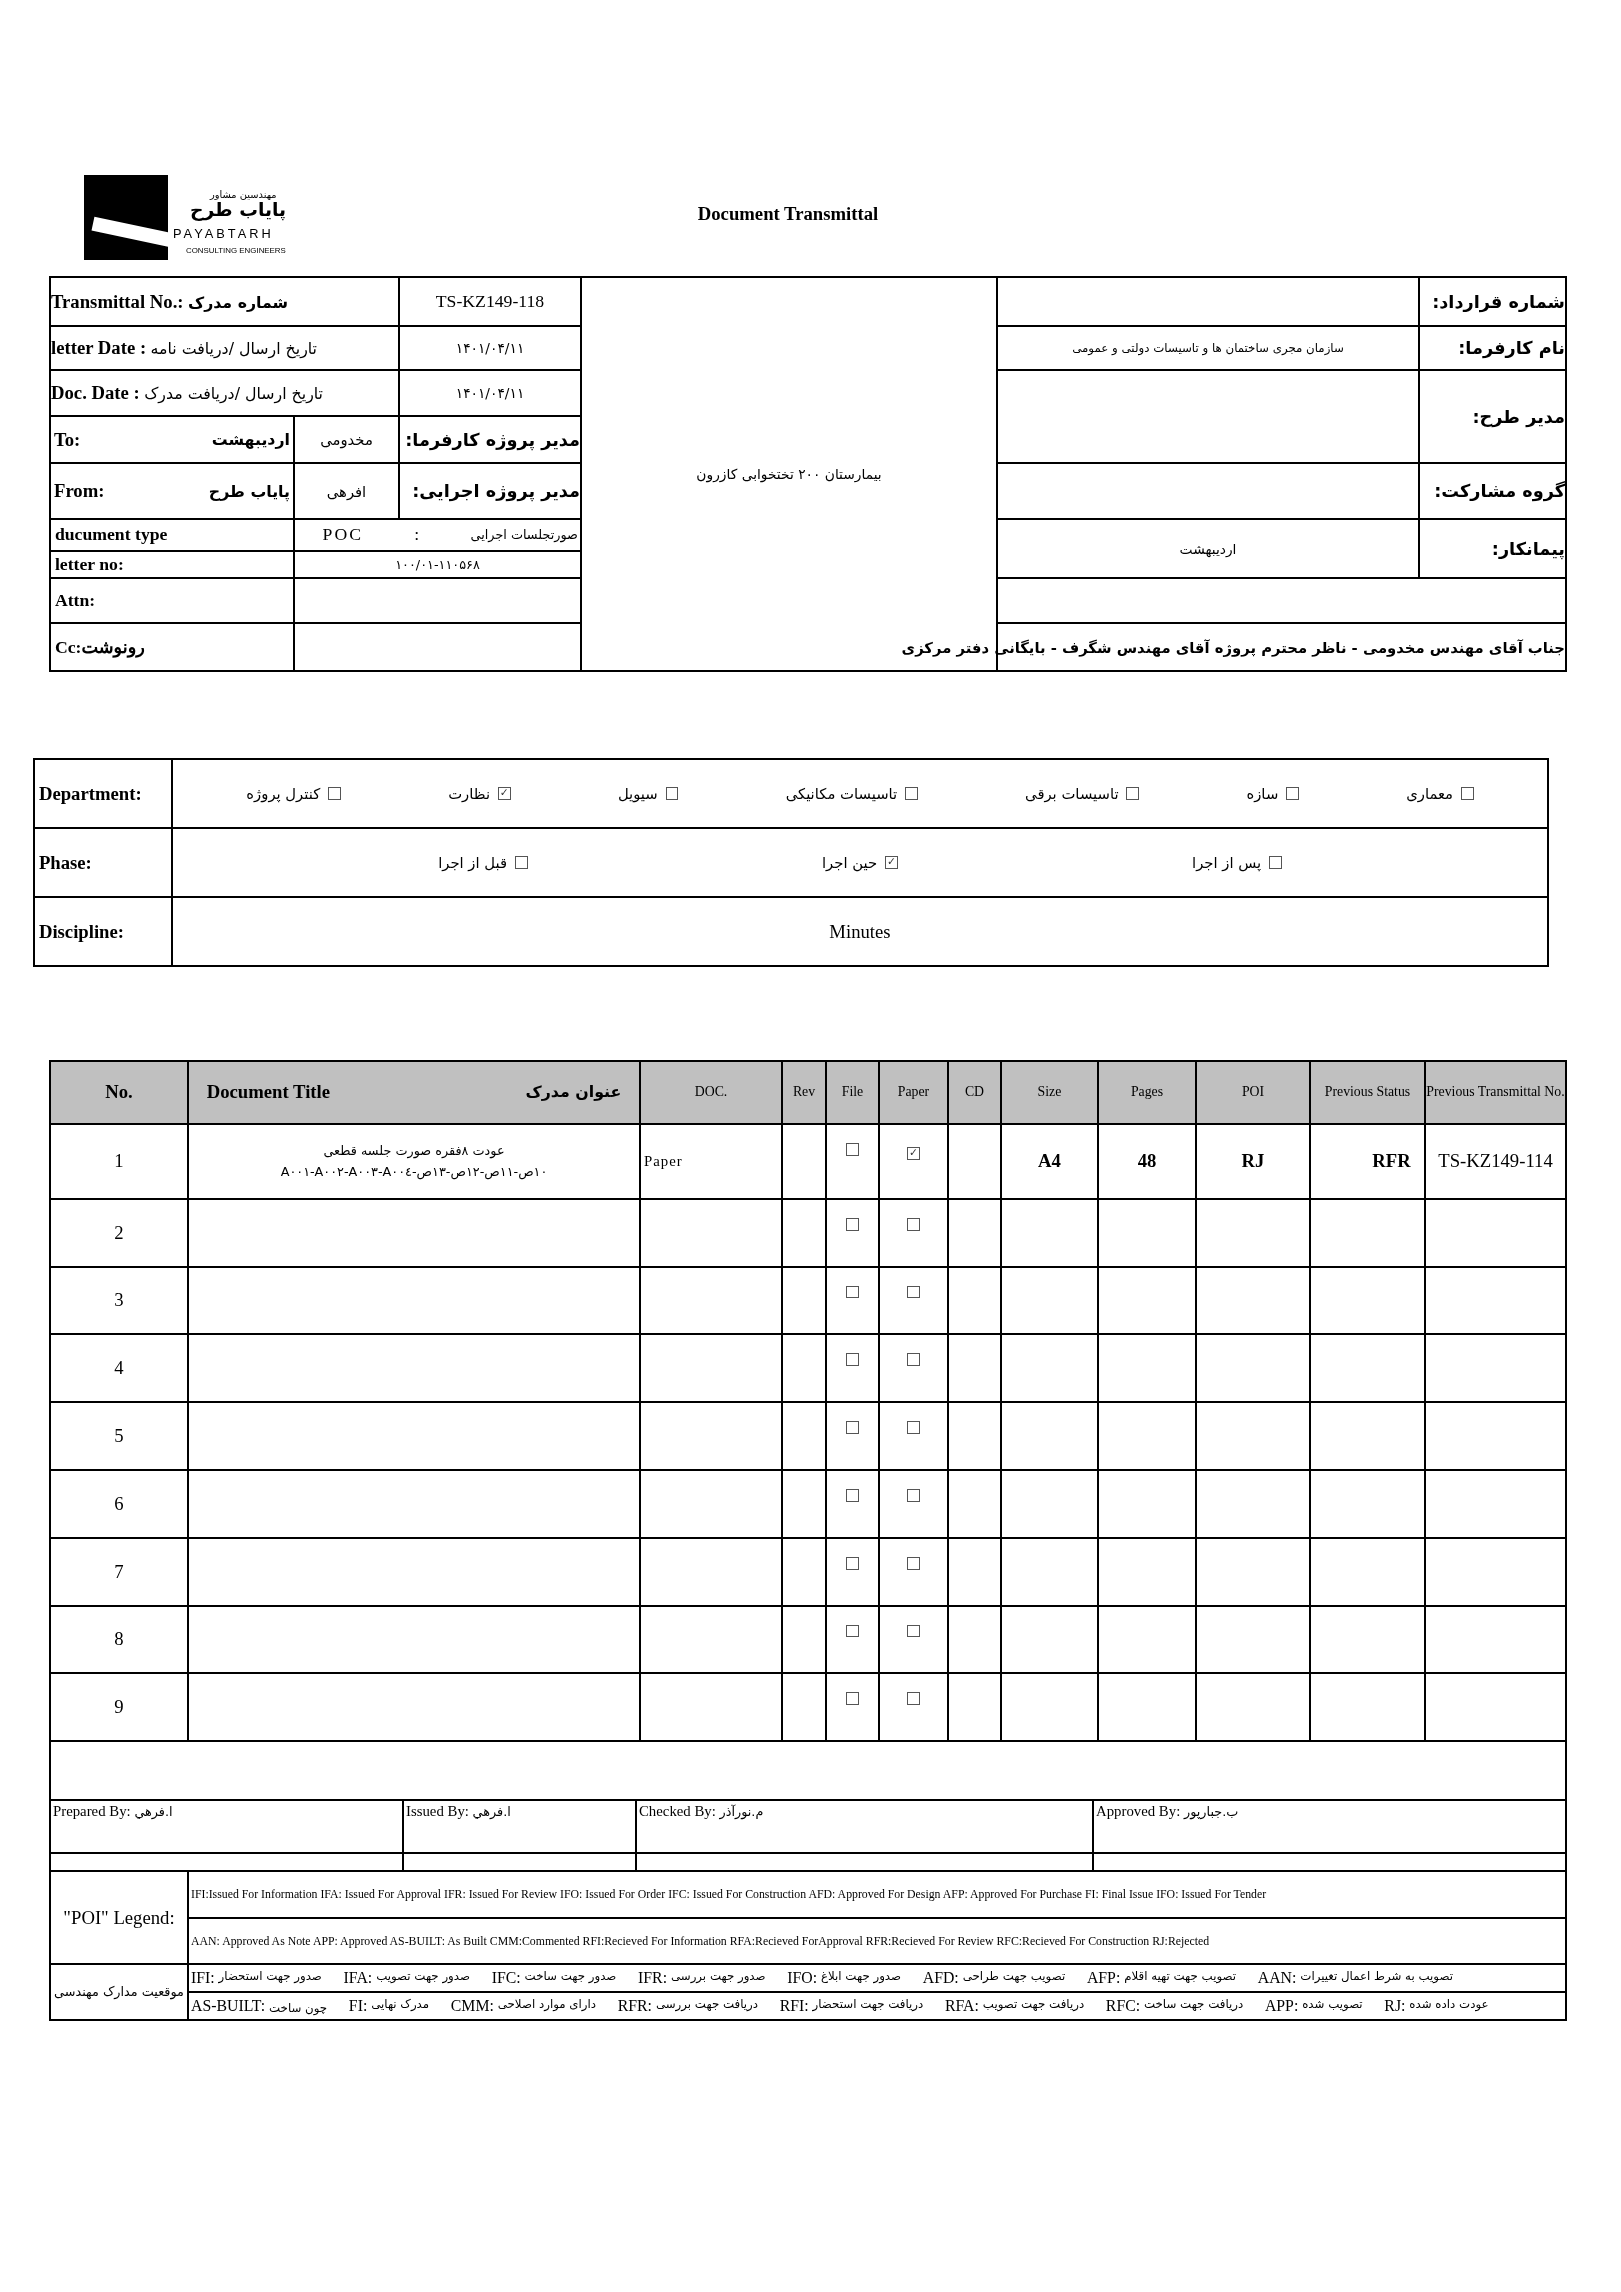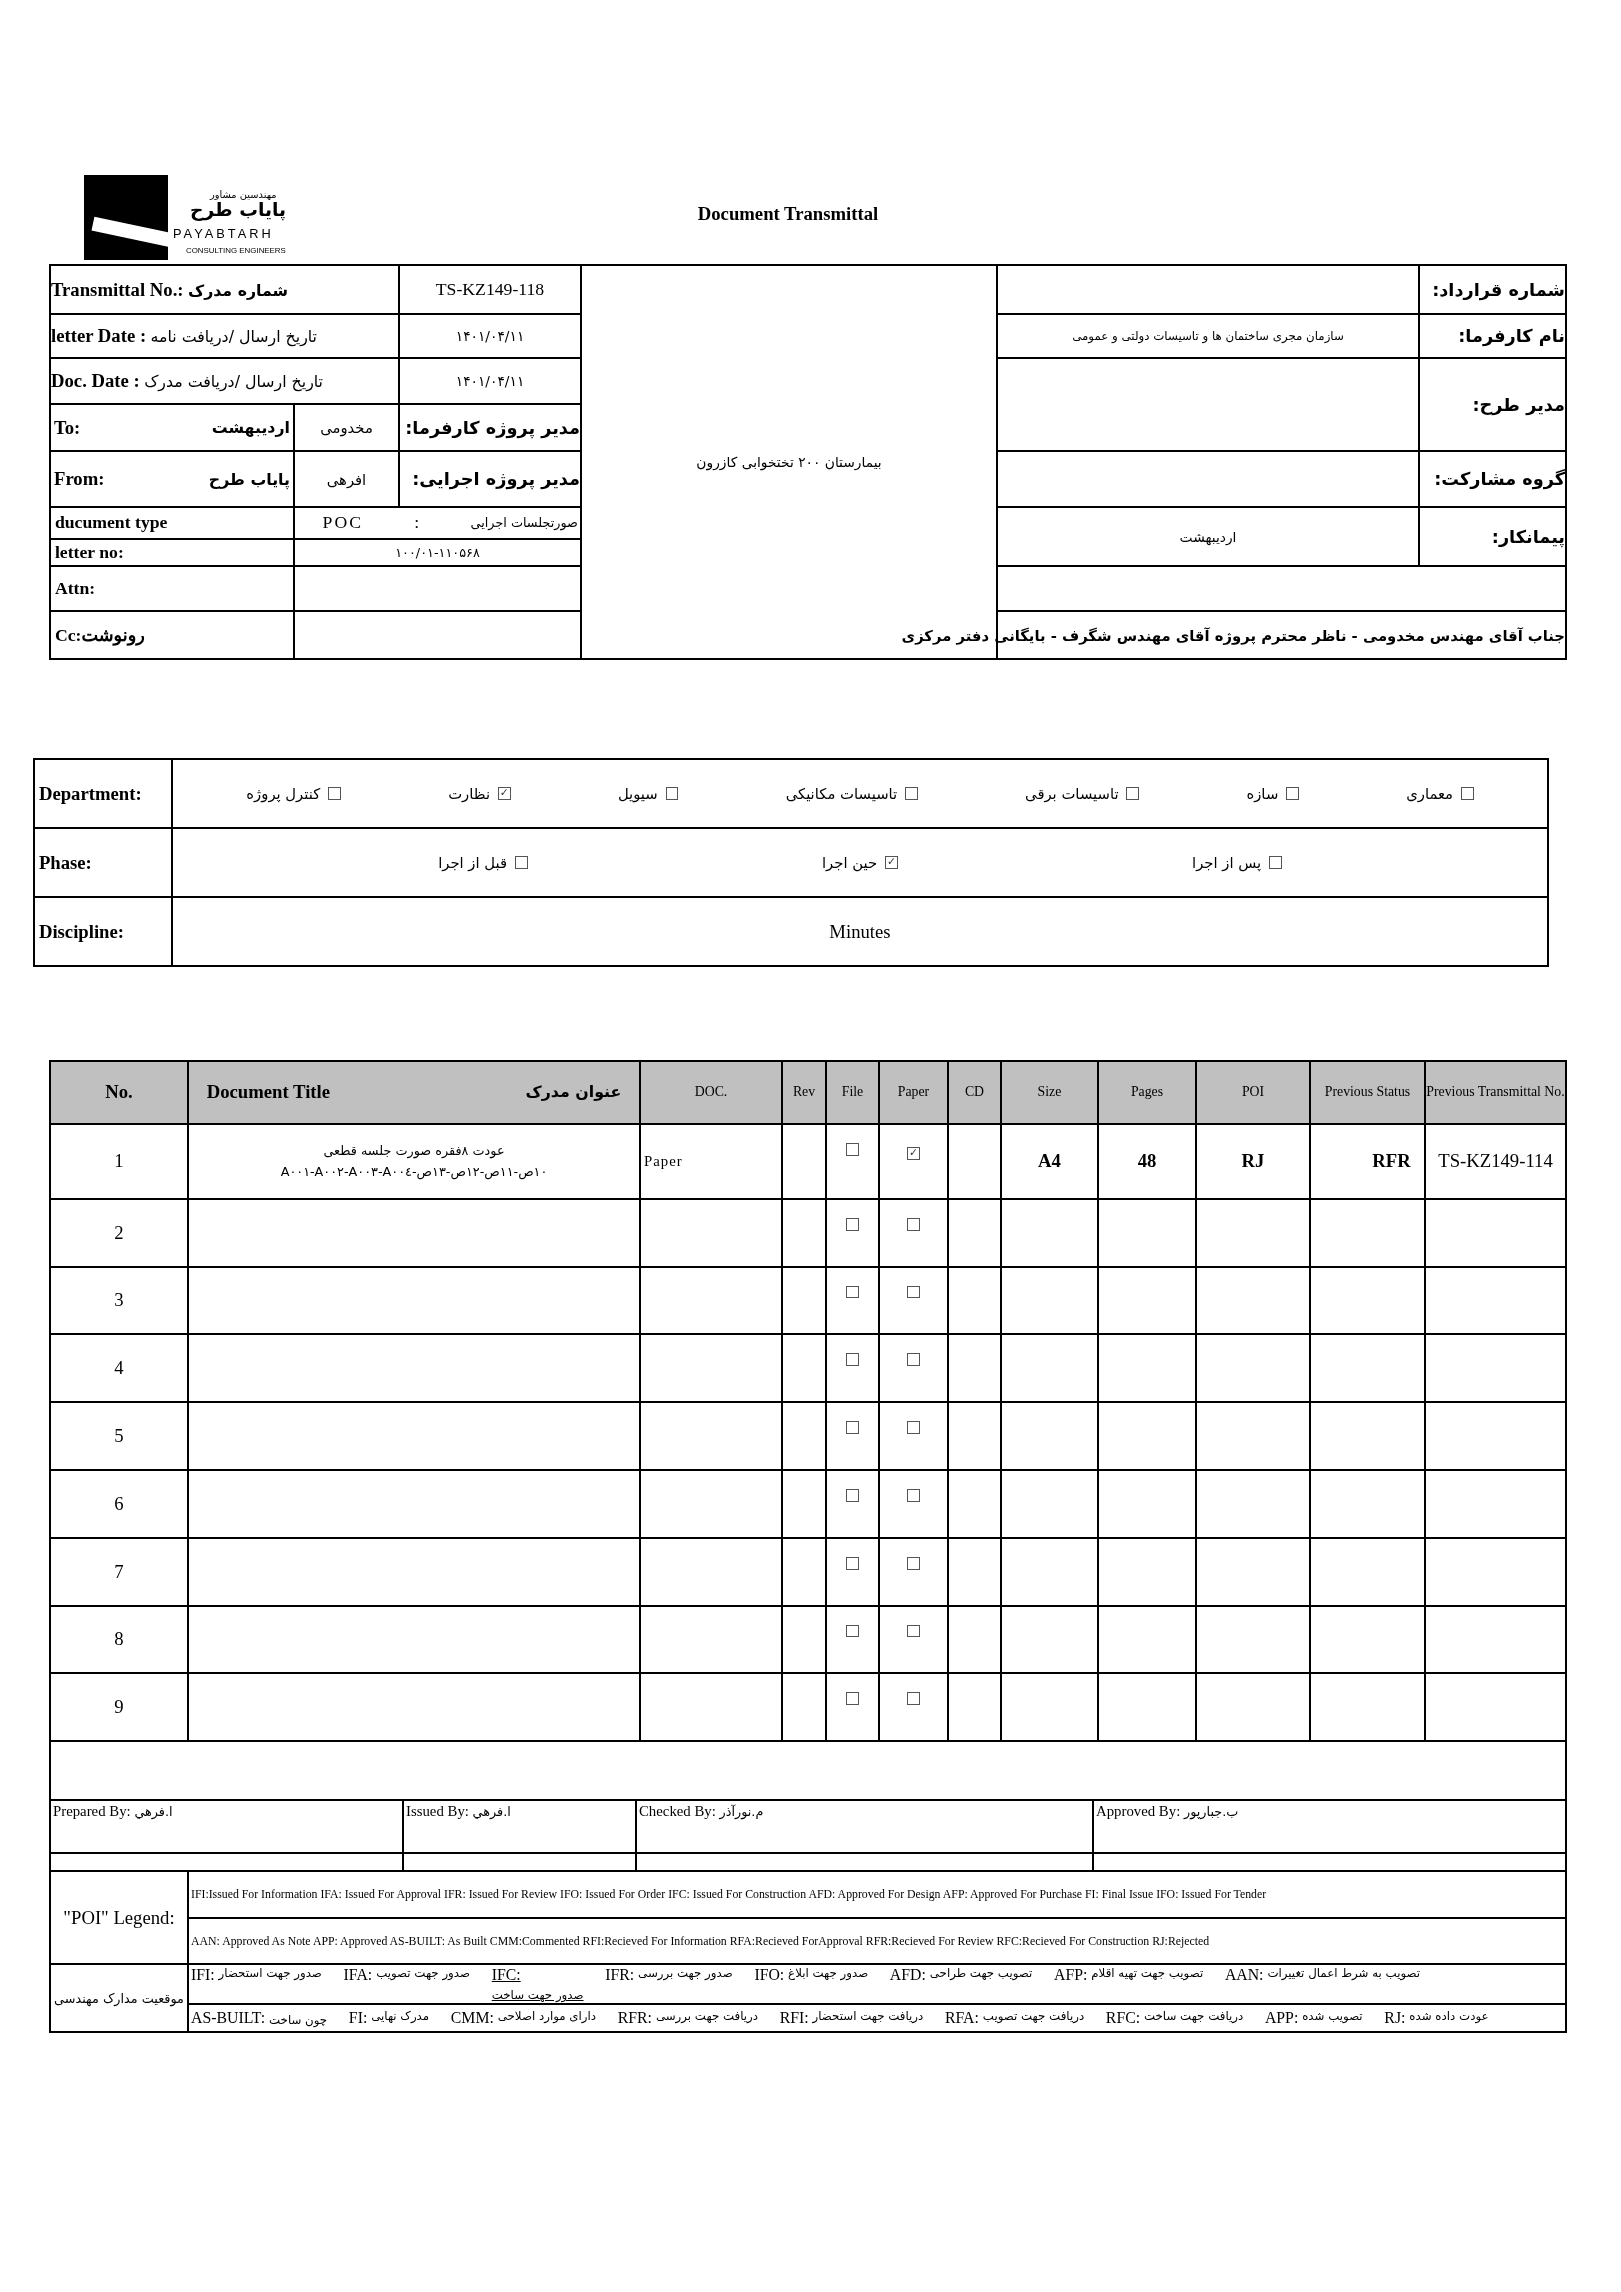--- a/index.html
+++ b/index.html
@@ -13,21 +13,21 @@
   #logo .mark { position:absolute; left:0; top:0; width:84px; height:85px; background:#000; overflow:hidden; }
   #logo .mark .swoosh { position:absolute; left:7.9px; top:51px; width:91px; height:13.8px; background:#fff; transform:rotate(12deg); border-radius:0 5.9px 5.9px 0; }
   #logo .fa-small { position:absolute; left:126px; top:13.8px; font-size:9.9px; font-family:"DejaVu Sans", sans-serif; direction:rtl; }
   #logo .fa-big { position:absolute; left:106px; top:23.6px; font-size:18.7px; font-weight:bold; font-family:"DejaVu Sans", sans-serif; direction:rtl; }
   #logo .en-big { position:absolute; left:89px; top:51px; font-size:12.8px; letter-spacing:3px; font-family:"Liberation Sans", sans-serif; }
   #logo .en-small { position:absolute; left:102px; top:71px; font-size:7.9px; font-family:"Liberation Sans", sans-serif; }
 
   #doc-title { left:670px; top:203px; width:236px; font-size:18.7px; font-weight:bold; text-align:center; }
 
   
-  #info { left:49px; top:264px; width:1516px; }
+  #info { left:49px; top:276px; width:1516px; }
   #info td { font-size:17.7px; }
   .lbl-en { font-weight:bold; font-size:18.7px; }
   .fa { font-family:"DejaVu Sans", sans-serif; direction:rtl; }
   .fa-bold { font-family:"DejaVu Sans", sans-serif; font-weight:bold; direction:rtl; font-size:15.8px; }
   .center { text-align:center; }
   .right { text-align:right; }
   .pad { padding:0 3.9px; }
   .split { display:flex; justify-content:space-between; align-items:center; padding:0 3px; }
   .small-fa { font-family:"DejaVu Sans", sans-serif; font-size:12.8px; direction:rtl; }
 
@@ -468,21 +468,21 @@
           <div class="eng-wrap">
             <div class="eng-line" id="eng-line-1" style="direction: ltr; flex-direction: row;">
               <span class="eng-item" style="direction: ltr; flex-direction: row;">
                 <span class="eng-code">IFI:</span>
                 <span class="eng-desc">صدور جهت استحضار</span>
               </span>
               <span class="eng-item" style="direction: ltr; flex-direction: row;">
                 <span class="eng-code">IFA:</span>
                 <span class="eng-desc">صدور جهت تصویب</span>
               </span>
-              <span class="eng-item" style="direction: ltr; flex-direction: column; text-decoration: underline;">
+              <span class="eng-item" style="direction: ltr; flex-direction: row;">
                 <span class="eng-code">IFC:</span>
                 <span class="eng-desc">صدور جهت ساخت</span>
               </span>
               <span class="eng-item" style="direction: ltr; flex-direction: row;">
                 <span class="eng-code">IFR:</span>
                 <span class="eng-desc">صدور جهت بررسی</span>
               </span>
               <span class="eng-item" style="direction: ltr; flex-direction: row;">
                 <span class="eng-code">IFO:</span>
                 <span class="eng-desc">صدور جهت ابلاغ</span>

